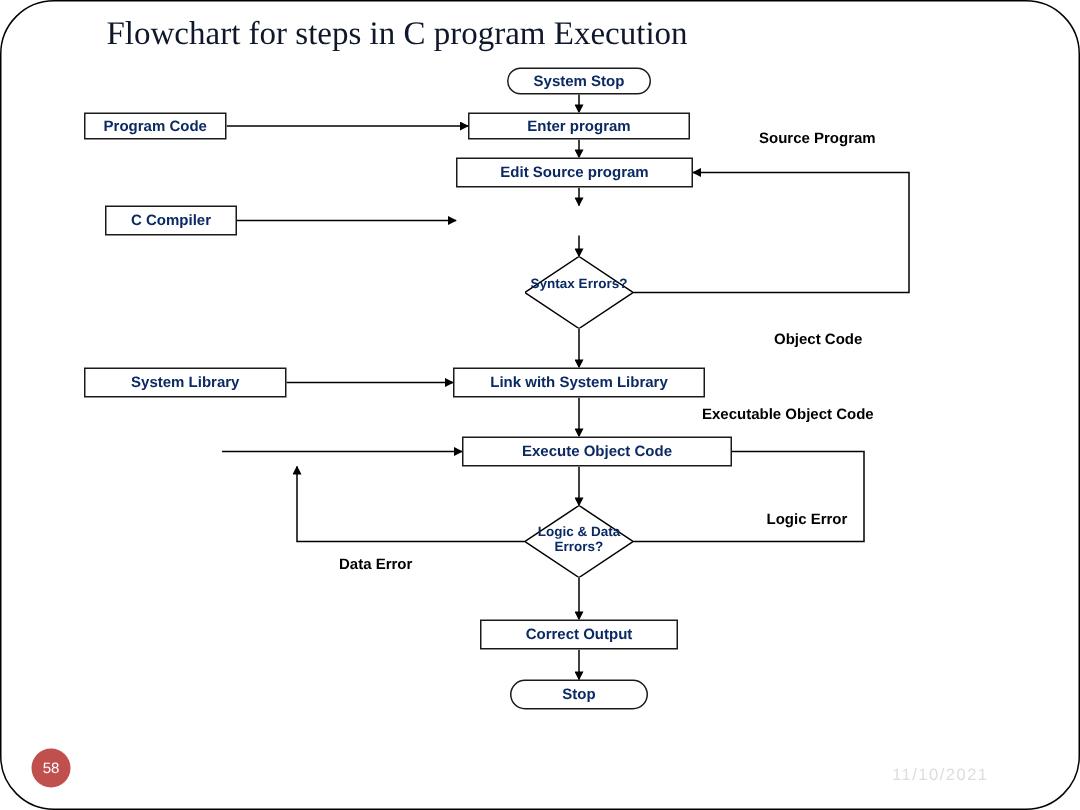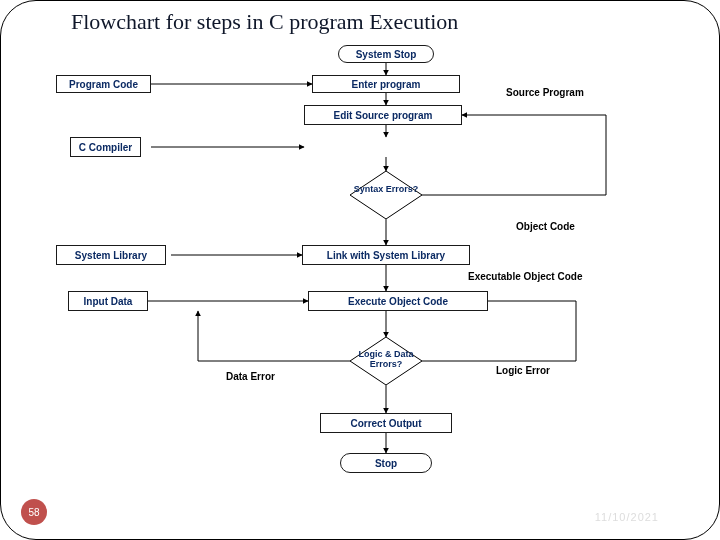--- a/index.html
+++ b/index.html
@@ -120,25 +120,24 @@
   </div>
   <div class="dlabel" style="left:294px; top:305px;">Logic &amp; Data
 Errors?</div>
 
   <div class="box" style="left:264px; top:368px; width:132px; height:20px;">Correct Output</div>
 
   <div class="term" style="left:284px; top:408px; width:92px; height:20px;">Stop</div>
 
   <div class="ibox" style="left:0; top:30px; width:95px; height:18px;">Program Code</div>
 
-  <div class="ibox" style="left:14px; top:92px; width:71px; height:20px;">C Compiler</div>
+  <div class="ibox" style="left:14px; top:92px; width:88px; height:20px;">C Compiler</div>
 
-  <div class="ibox" style="left:0; top:200px; width:110px; height:20px;">System Library</div>
+  <div class="ibox" style="left:0; top:200px; width:135px; height:20px;">System Library</div>
 
-  <div class="ibox" style="left:12px; top:246px; width:80px; height:20px;">Input Data</div>
 
   <div class="sidelabel" style="left:450px; top:42px;">Source Program</div>
   <div class="sidelabel" style="left:460px; top:176px;">Object Code</div>
   <div class="sidelabel" style="left:412px; top:226px;">Executable Object Code</div>
   <div class="sidelabel" style="left:150px; top:326px;padding-left:20px;">Data Error</div>
-  <div class="sidelabel" style="left:440px; top:296px;margin-top:24px;">Logic Error</div>
+  <div class="sidelabel" style="left:455px; top:296px;">Logic Error</div>
 
 </div>
 
 </body></html>

